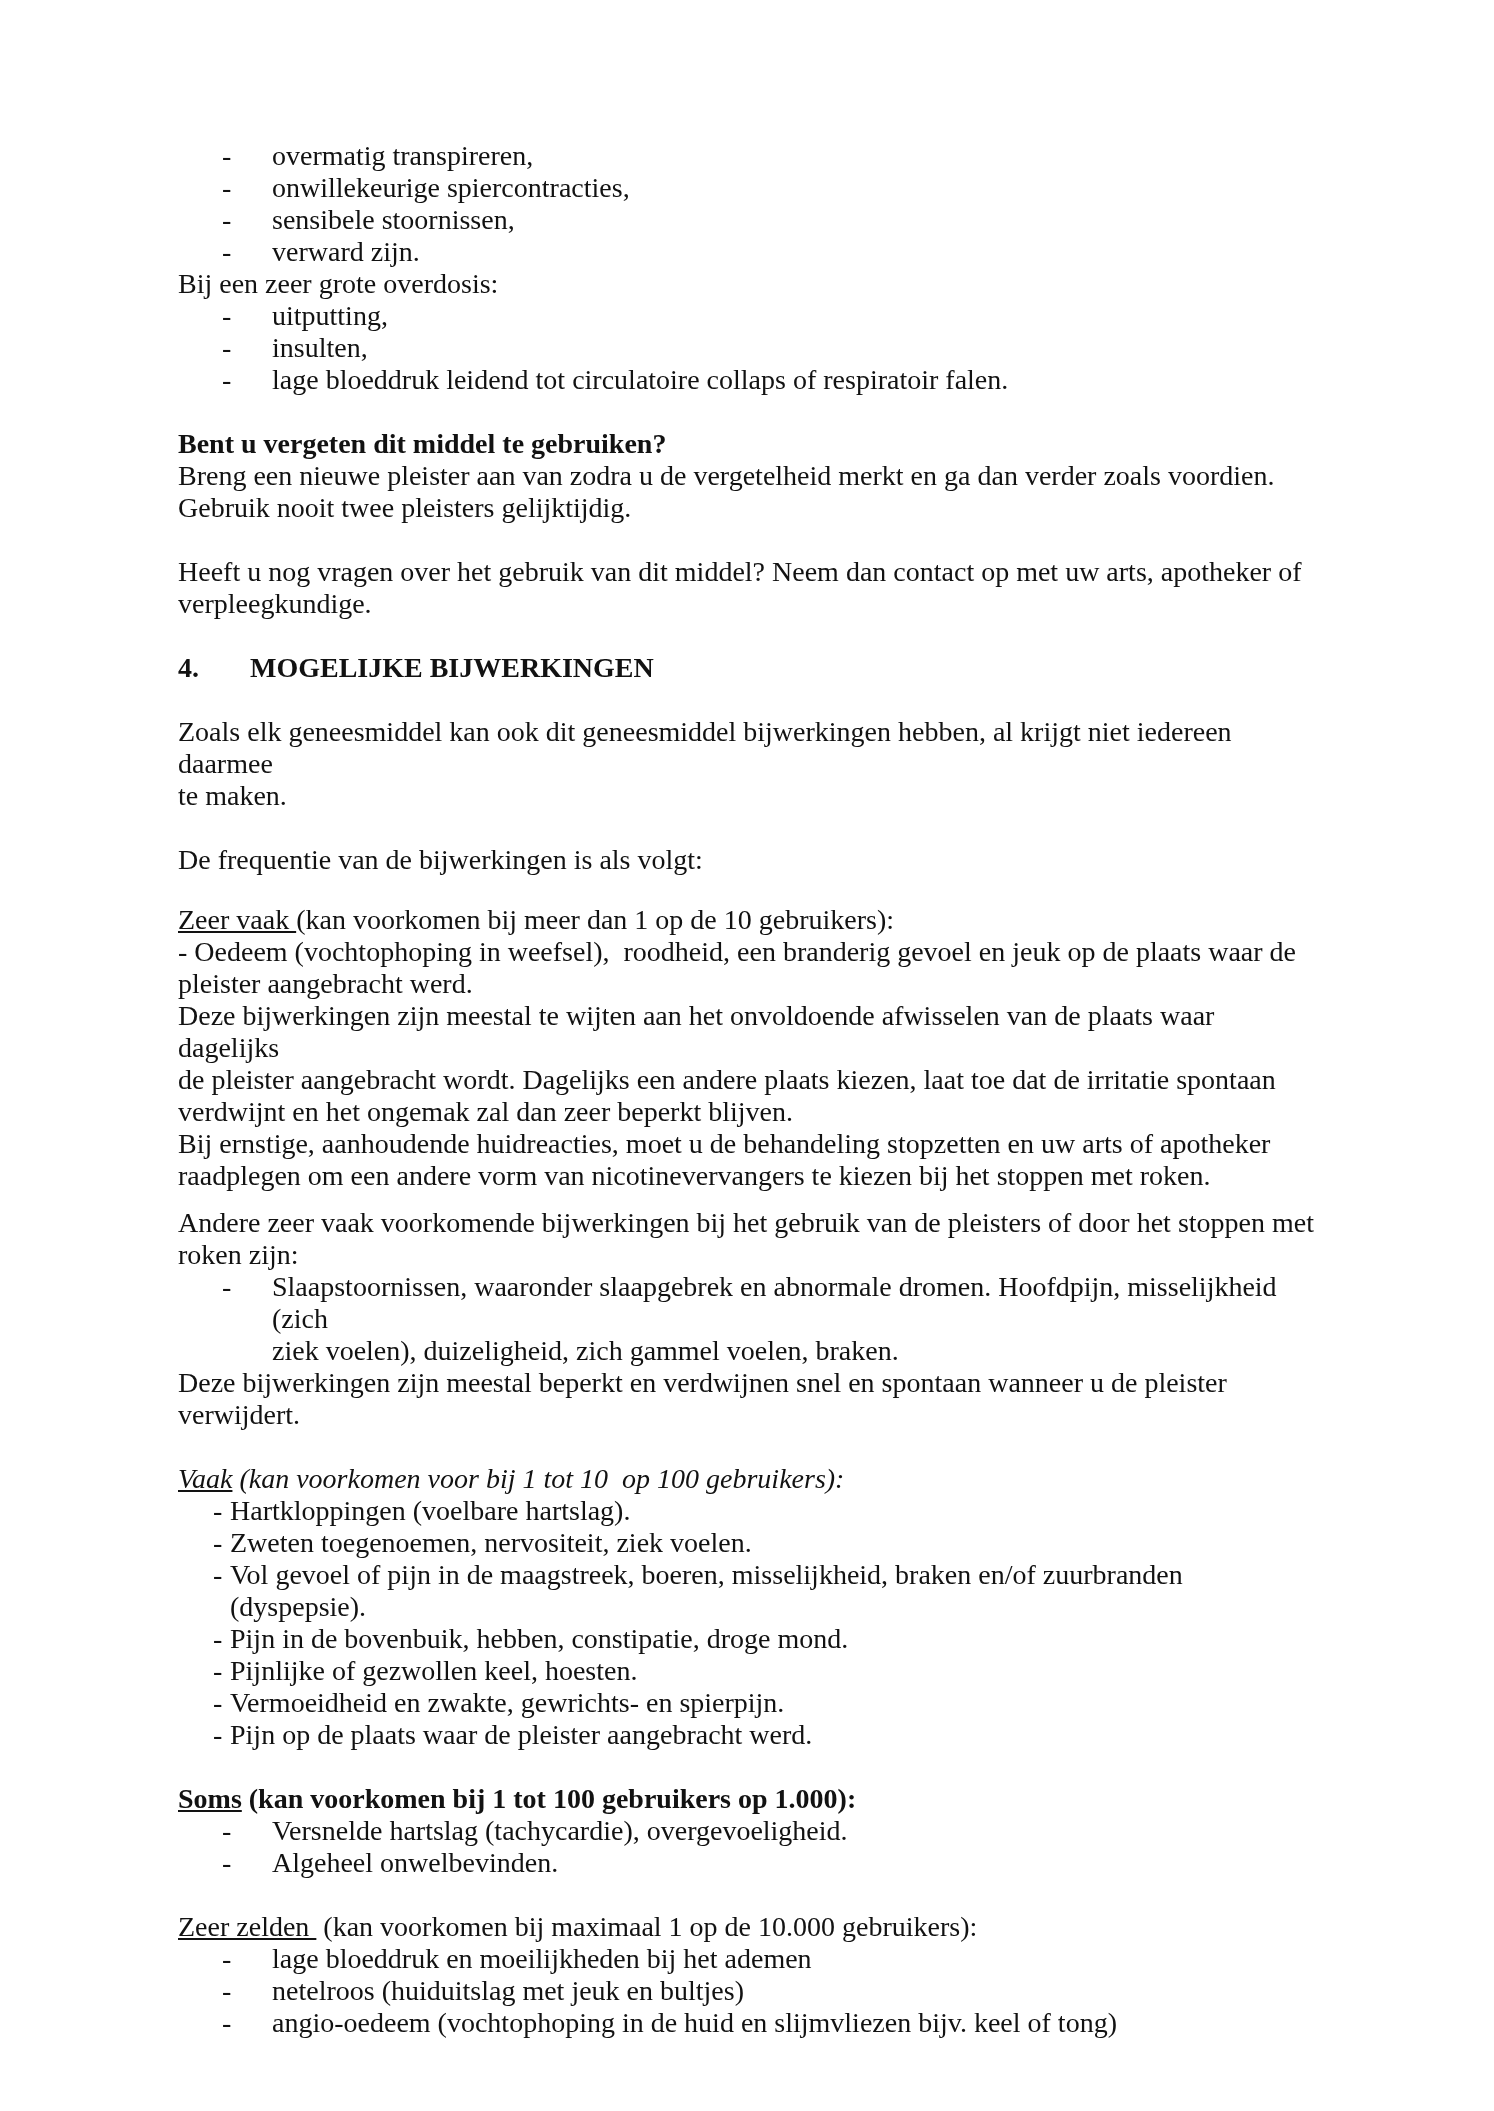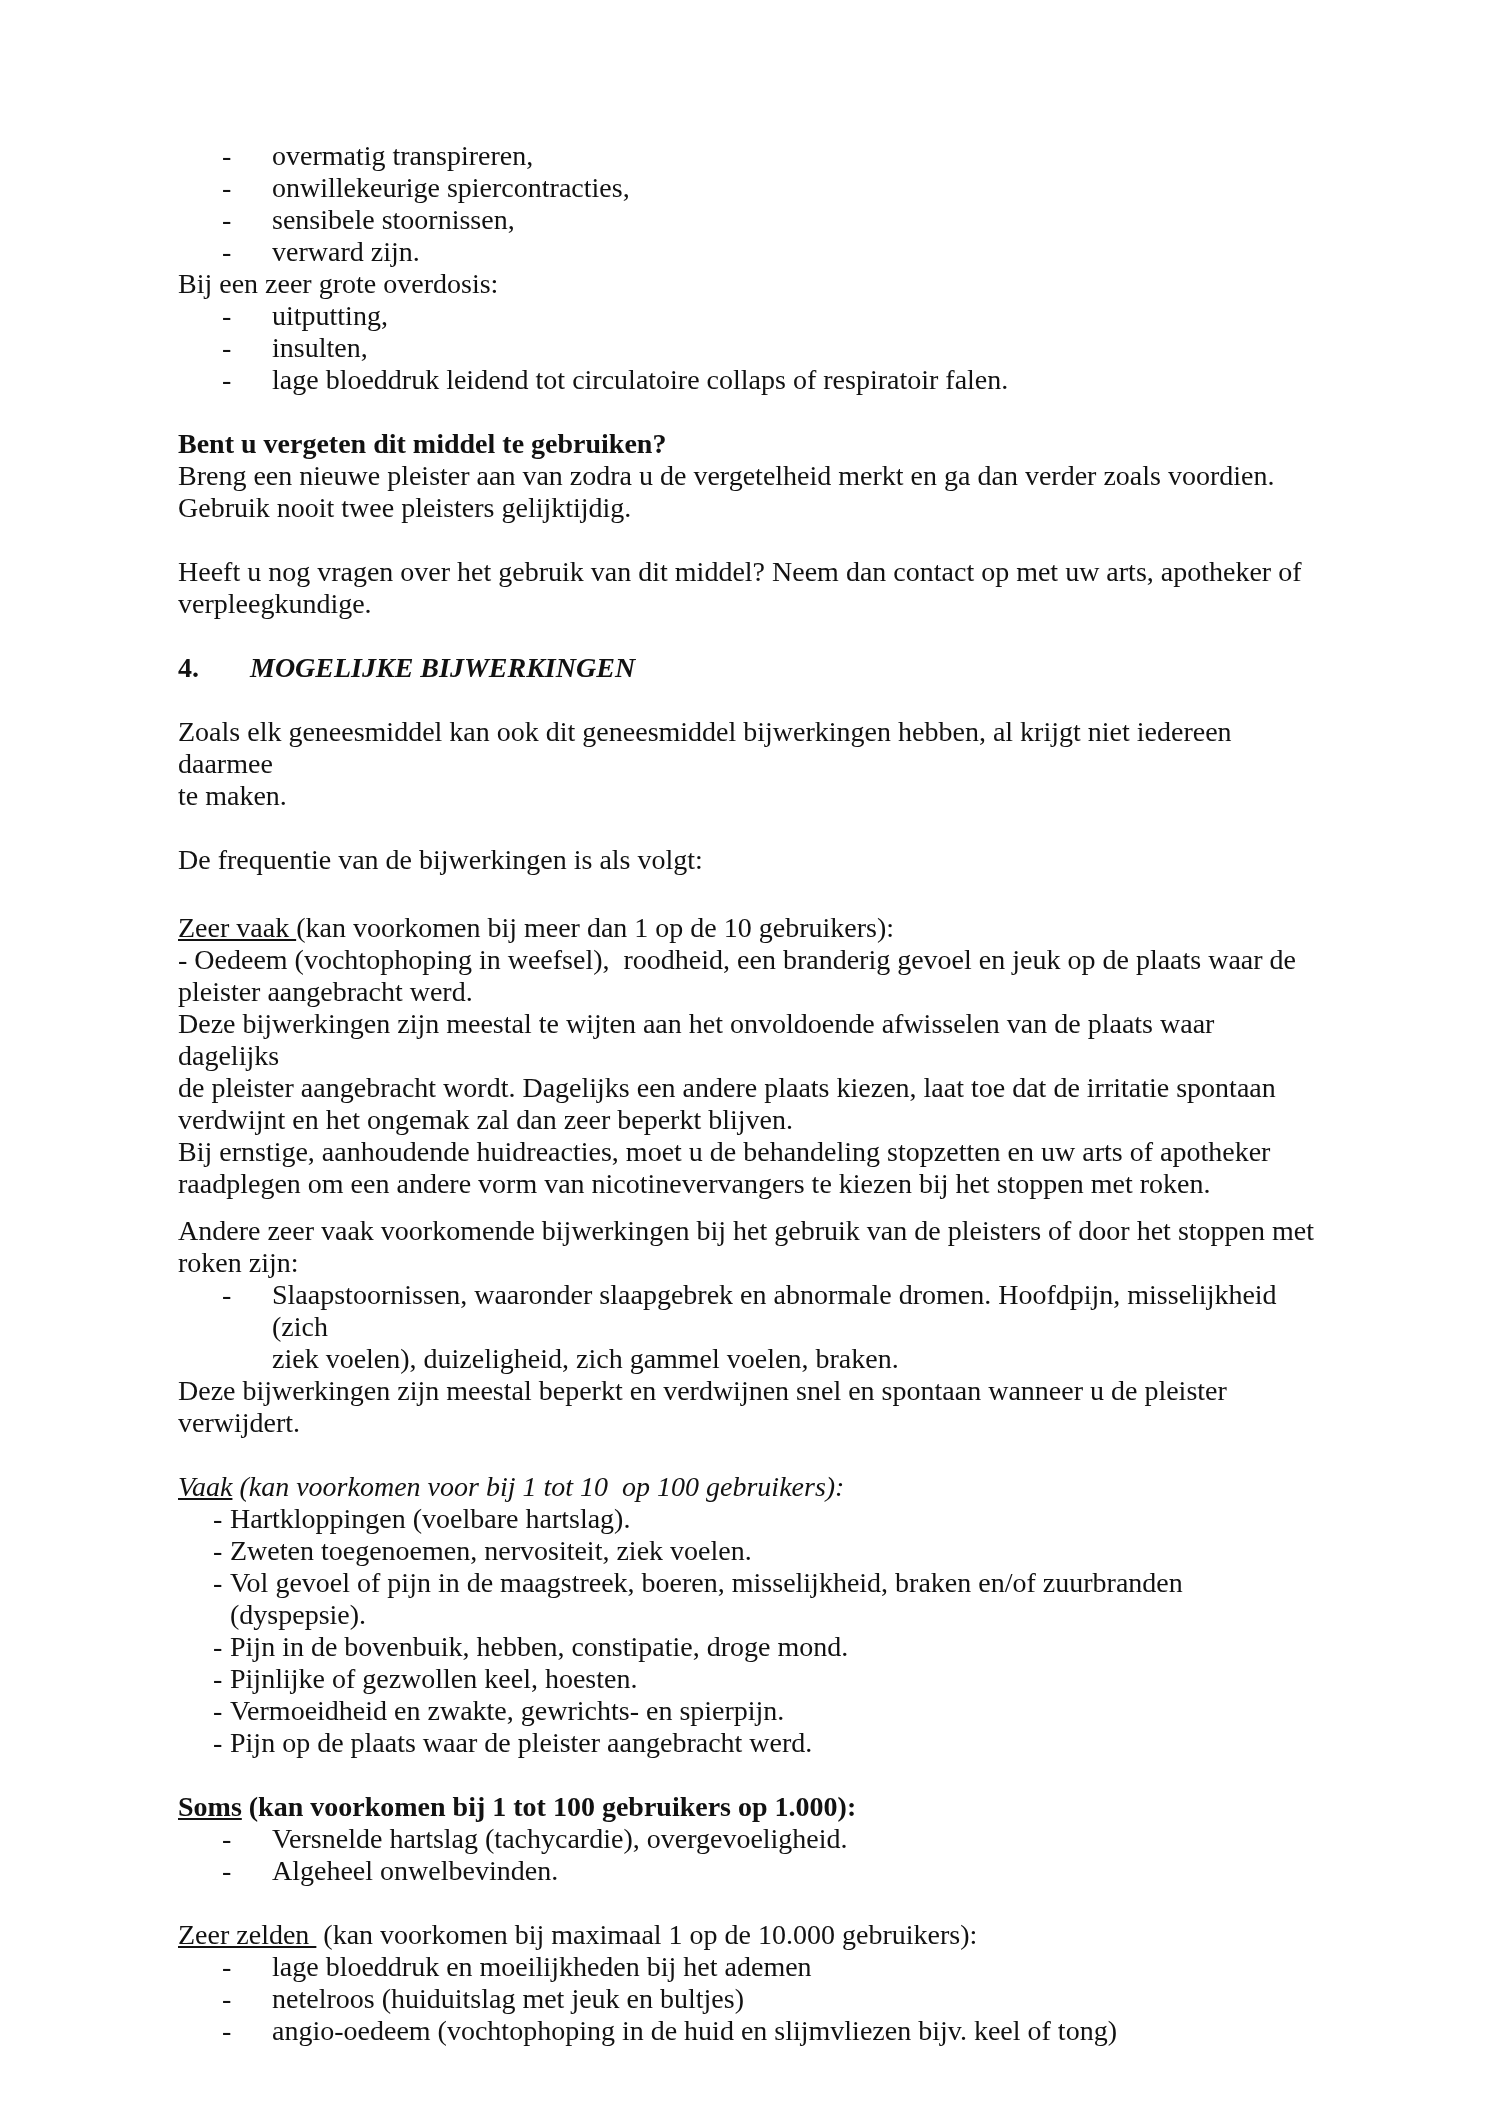--- a/index.html
+++ b/index.html
@@ -41,21 +41,21 @@
   }
   .li.tight { padding-left: 52px; }
   .li.tight .dash { left: 35px; }
 
   
   .h-num {
     display: inline-block;
     width: 72px;
     font-weight: bold;
   }
-  .h-title { font-weight: bold; font-style: italic; }
+  .h-title { font-weight: bold; }
 </style>
 </head>
 <body>
 
 <div class="page">
   <div>
       <div class="block list">
         <div class="li">
           <span class="dash">-</span>
           <div class="line">overmatig transpireren,</div>
@@ -104,21 +104,21 @@
       <div class="block heading" style="margin-top: 32px;">
         <div class="line"><span class="h-num">4.</span><span class="h-title">MOGELIJKE BIJWERKINGEN</span></div>
       </div>
       <div class="block para" style="margin-top: 32px;">
         <div class="line">Zoals elk geneesmiddel kan ook dit geneesmiddel bijwerkingen hebben, al krijgt niet iedereen daarmee</div>
         <div class="line">te maken.</div>
       </div>
       <div class="block para" style="margin-top: 32px;">
         <div class="line">De frequentie van de bijwerkingen is als volgt:</div>
       </div>
-      <div class="block freq" style="margin-top: 36px;">
+      <div class="block freq" style="margin-top: 28px;">
         <div class="line"><span class="underlined">Zeer vaak </span>(kan voorkomen bij meer dan 1 op de 10 gebruikers):</div>
         <div class="line">- Oedeem (vochtophoping in weefsel),  roodheid, een branderig gevoel en jeuk op de plaats waar de</div>
         <div class="line">pleister aangebracht werd.</div>
         <div class="line">Deze bijwerkingen zijn meestal te wijten aan het onvoldoende afwisselen van de plaats waar dagelijks</div>
         <div class="line">de pleister aangebracht wordt. Dagelijks een andere plaats kiezen, laat toe dat de irritatie spontaan</div>
         <div class="line">verdwijnt en het ongemak zal dan zeer beperkt blijven.</div>
         <div class="line">Bij ernstige, aanhoudende huidreacties, moet u de behandeling stopzetten en uw arts of apotheker</div>
         <div class="line">raadplegen om een andere vorm van nicotinevervangers te kiezen bij het stoppen met roken.</div>
       </div>
       <div class="block para" style="margin-top: 15px;">

